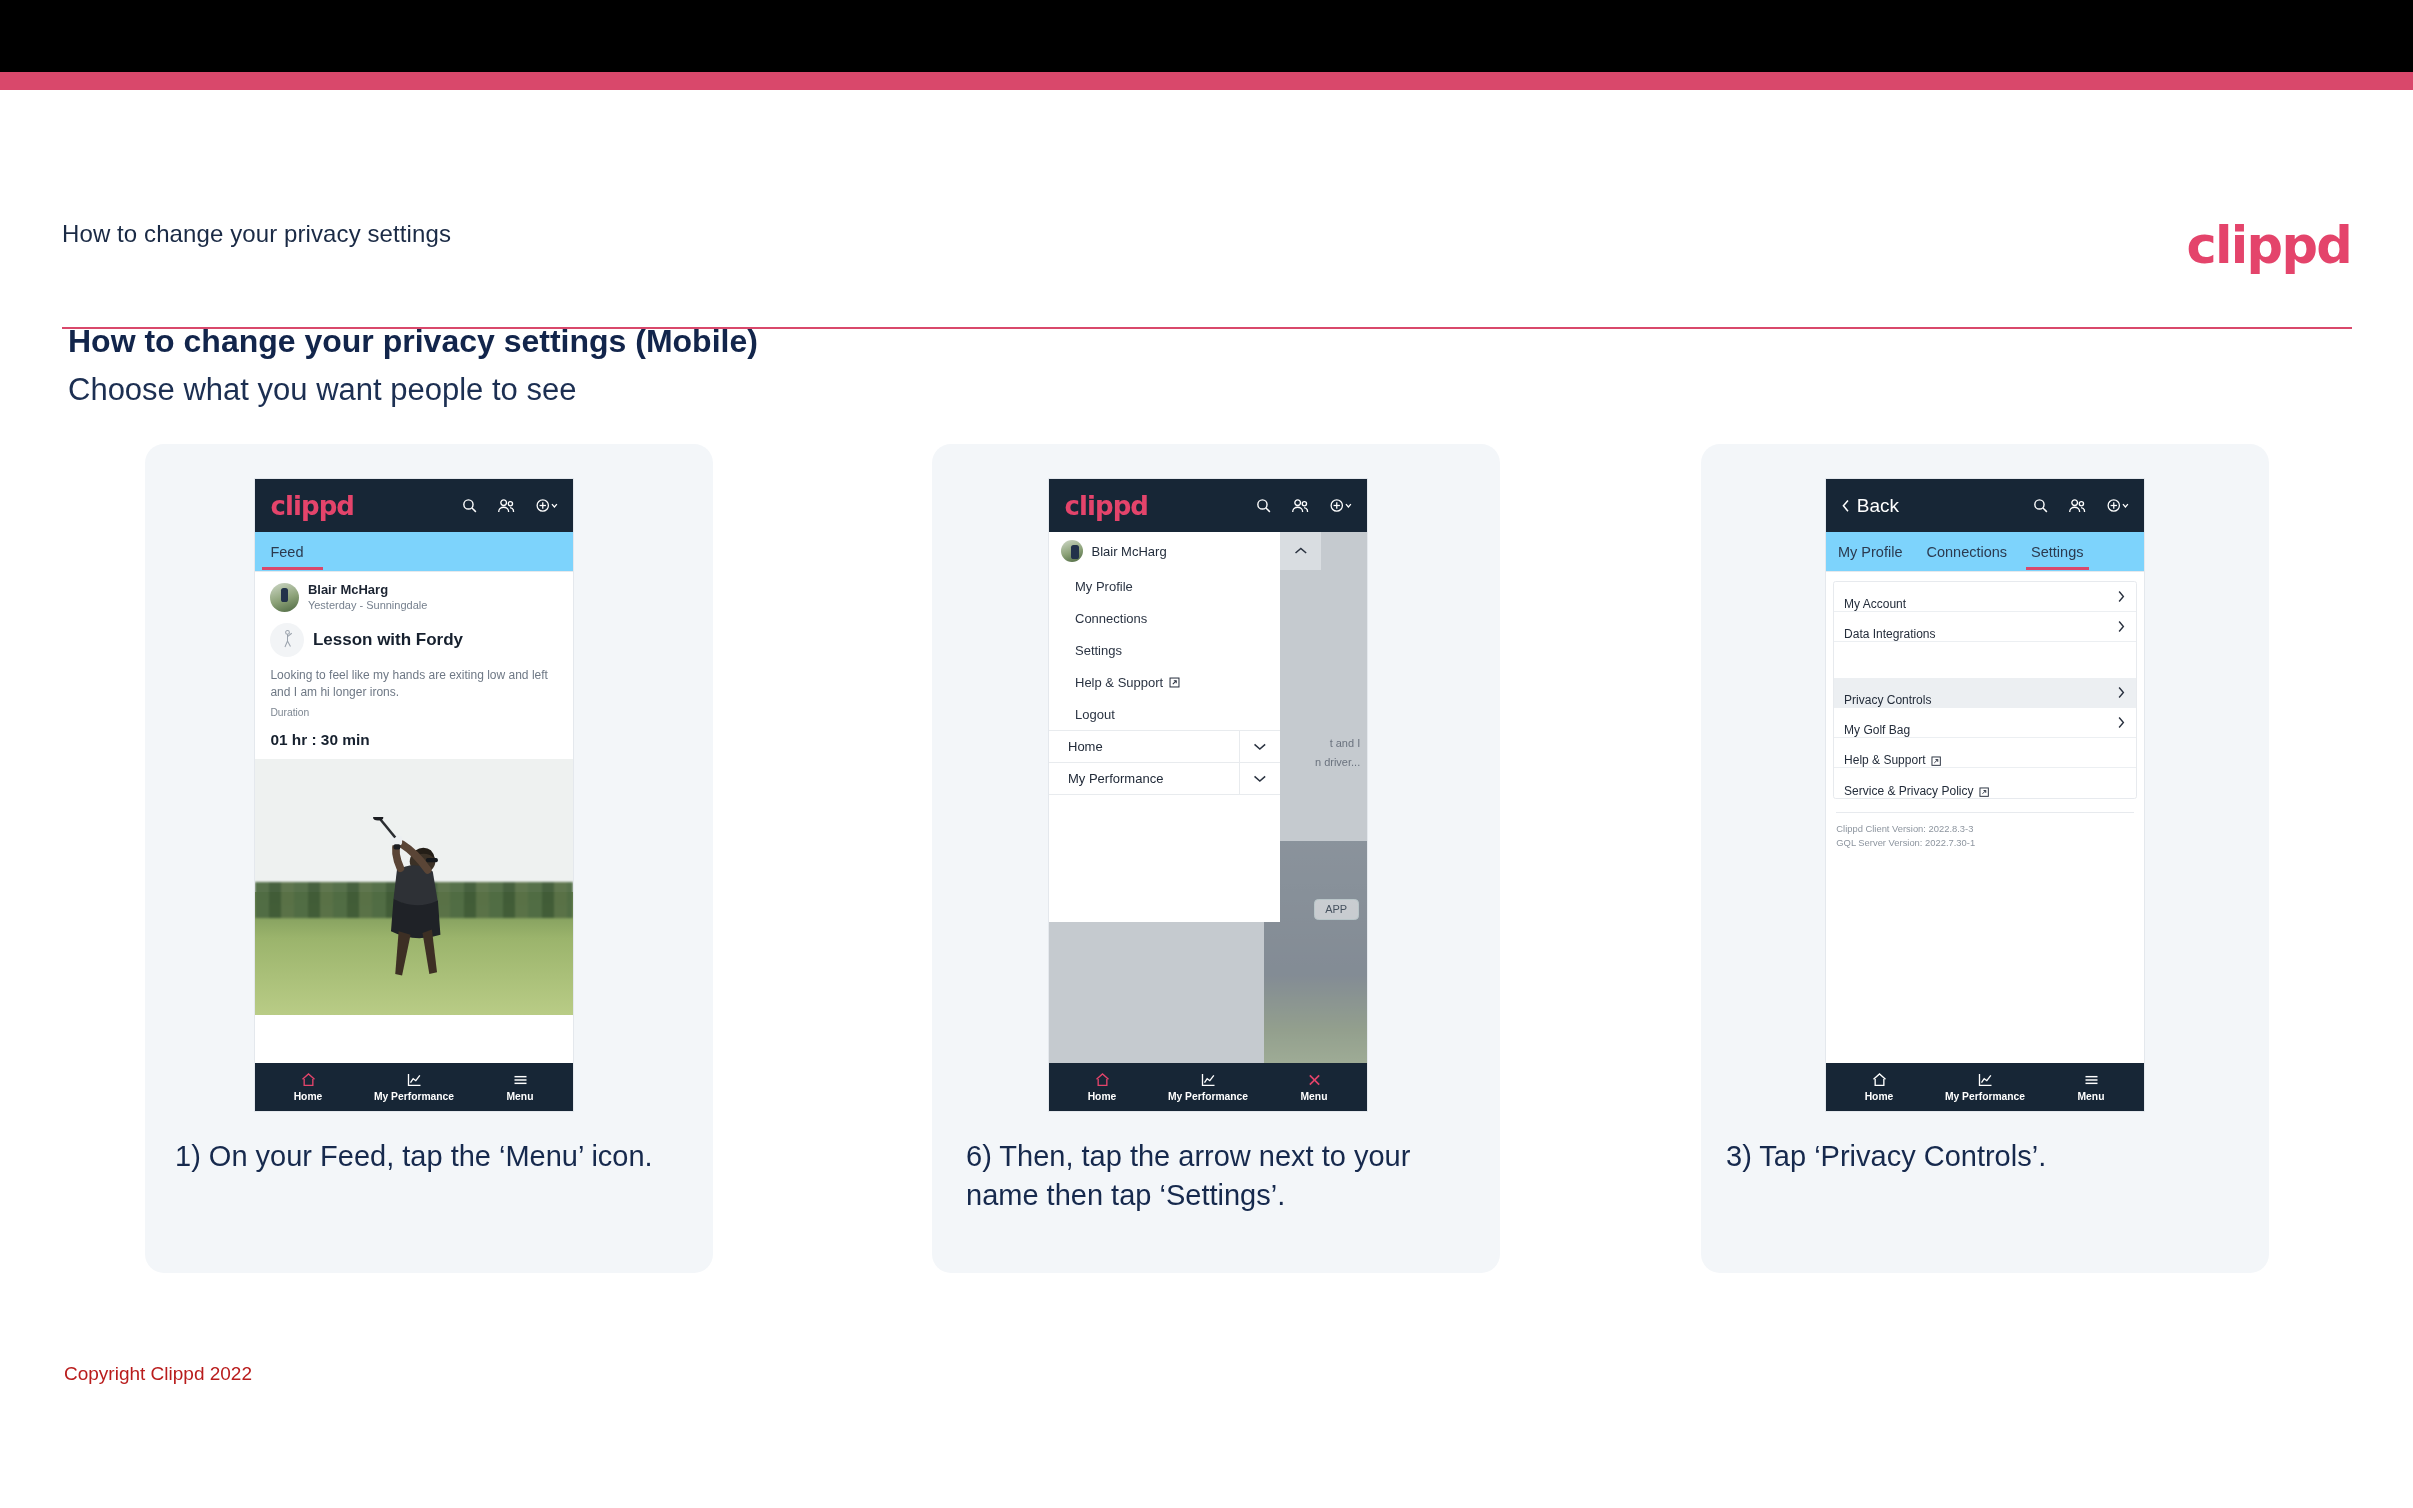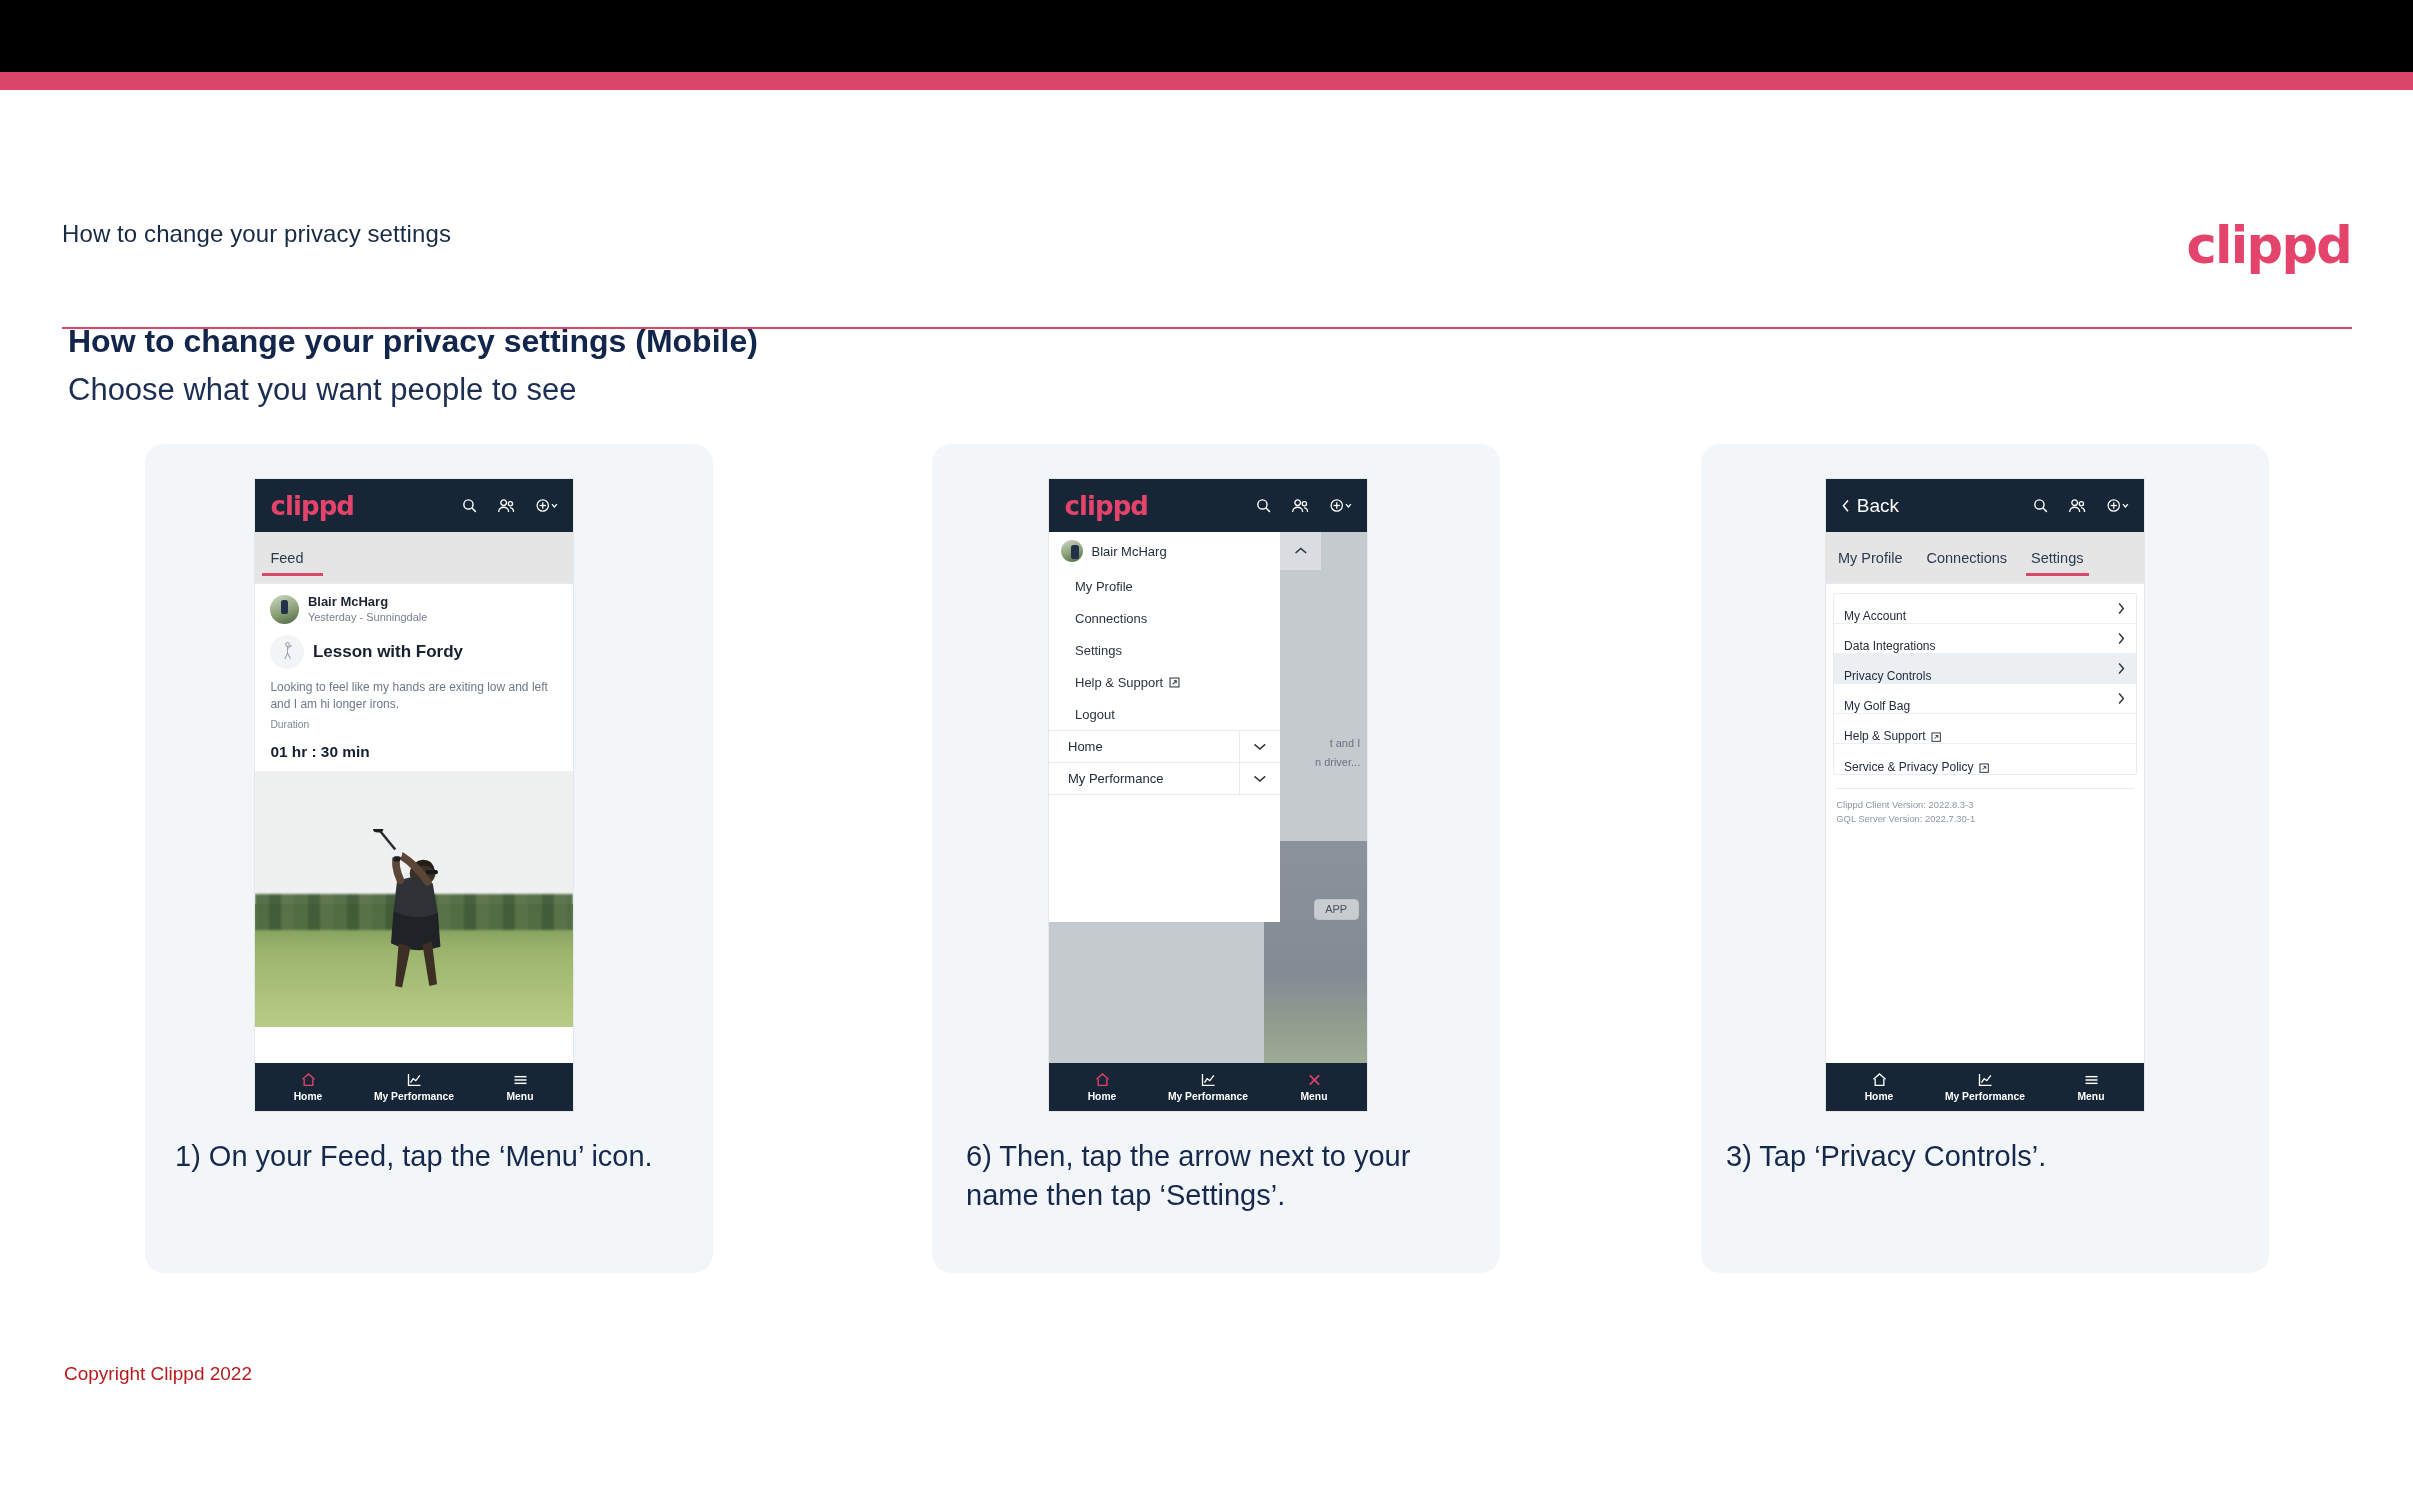--- a/index.html
+++ b/index.html
@@ -81,22 +81,22 @@
     color:#ffffff; font-size:19px; display:flex; align-items:center; gap:6px;
   }
   .appbar-icons {
     position:absolute; right:13.7px; top:0; height:53px;
     display:flex; align-items:center; gap:19px;
   }
   .appbar-icons svg { display:block; }
 
   
   .tabrow {
-    height:52px; display:flex; align-items:center;
-    border-bottom:0.9px solid #e6e9ed; background:#e5e5e5; position:relative;
+    height:40px; display:flex; align-items:center;
+    border-bottom:0.9px solid #e6e9ed; background:#7dd3fc; position:relative;
   }
   .tab {
     font-size:14.5px; color:#2b3a4f; padding:0 12px; height:36px;
     display:flex; align-items:center; position:relative;
   }
   .tab.active::after {
     content:""; position:absolute; left:6.8px; right:6.8px; bottom:0;
     height:2.6px; background:#d9486b;
   }
   .tab-feed { padding-left:15.4px; padding-right:26px; }
@@ -201,21 +201,21 @@
   }
 
   
   .settings-list { margin:8.5px 6.8px 0 6.8px; border:0.9px solid #e7eaee; border-radius:2.6px; background:#fff; }
   .srow {
     height:30px; display:flex; align-items:flex-end; padding:0 10.3px;
     font-size:12px; color:#242d3b; border-bottom:0.9px solid #ecEFF2;
     position:relative; gap:5.1px;
   }
   .srow:last-child { border-bottom:none; }
-  .srow.sel { background:#eceff2; }
+  .srow.sel { background:#eceff2;margin-top:36px; }
   .srow .chev { position:absolute; right:10.3px; top:0; height:30px; display:flex; align-items:center; }
   .ver {
     margin:13.7px 10.3px 0 10.3px; border-top:0.9px solid #e7eaee; padding-top:8.5px;
     font-size:9.4px; color:#8d959f; line-height:1.5;
   }
 
   
   .copyright {
     position:absolute; left:64px; top:1363px;
     font-size:19px; color:#b91c1c;

